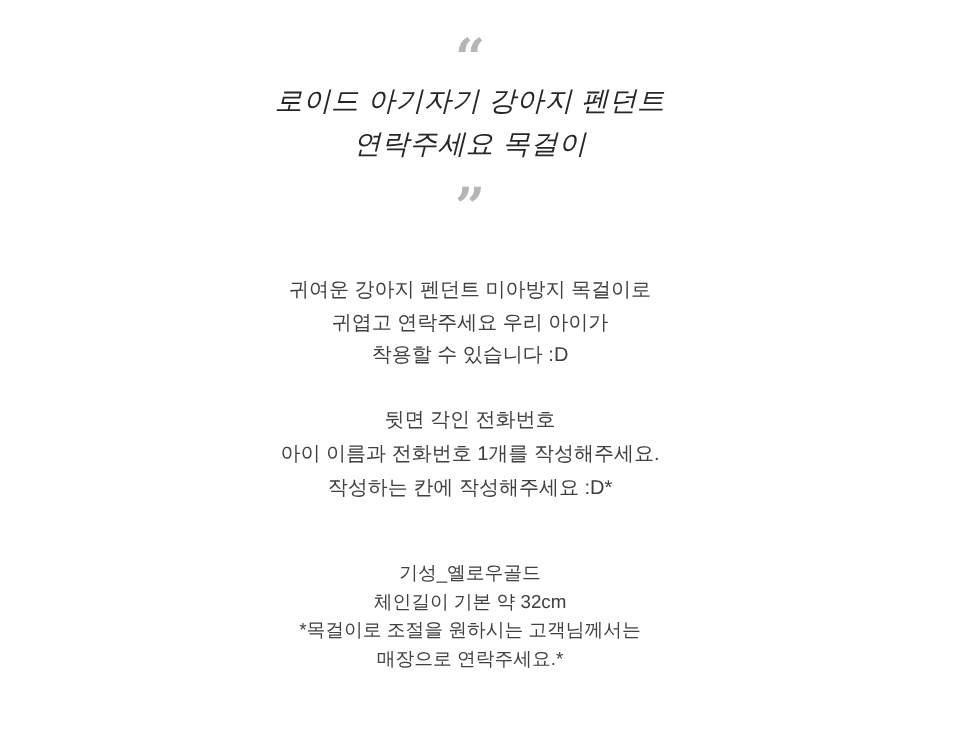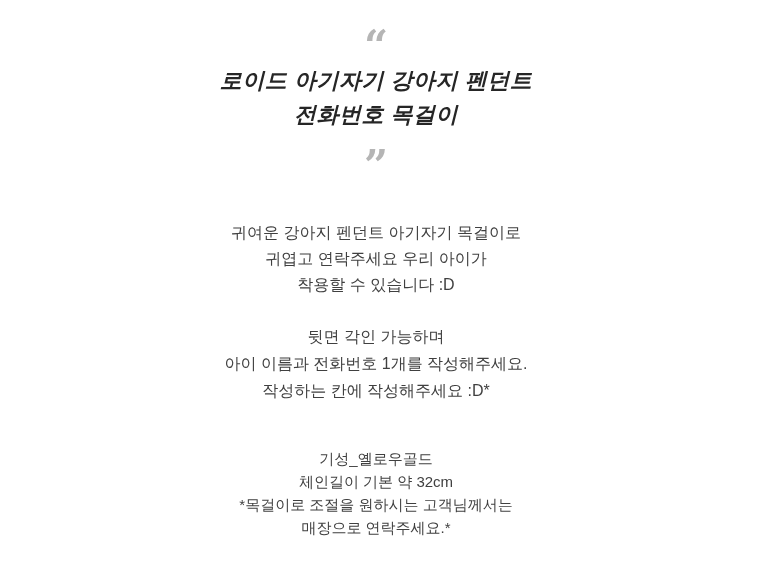--- a/index.html
+++ b/index.html
@@ -25,21 +25,21 @@
     line-height: 30px;
     height: 30px;
     color: #b5b5b5;
     user-select: none;
   }
   .quote-open { margin-top: 10px; }
   .quote-close { margin-top: 19px; }
   .title {
     margin: 2px 0 0 0;
     font-size: 22px;
-    font-weight: 700;
+    font-weight: 400;
     font-style: italic;
     line-height: 34px;
     color: #262626;
     letter-spacing: 0.5px;
   }
   .title .title-line {
     display: block;
   }
   .paragraph {
     margin: 0;
@@ -66,33 +66,33 @@
 </style>
 </head>
 <body>
 
 <div class="page">
 
   <div class="quote-mark quote-open">“</div>
 
   <h1 class="title">
     <span class="title-line">로이드 아기자기 강아지 펜던트</span>
-    <span class="title-line">전화번호 목걸이</span>
+    <span class="title-line">연락주세요 목걸이</span>
   </h1>
 
   <div class="quote-mark quote-close">”</div>
 
   <div class="paragraph p1">
-    <span class="line">귀여운 강아지 펜던트 아기자기 목걸이로</span>
+    <span class="line">귀여운 강아지 펜던트 미아방지 목걸이로</span>
     <span class="line">귀엽고 연락주세요 우리 아이가</span>
     <span class="line">착용할 수 있습니다 :D</span>
   </div>
 
   <div class="paragraph p2">
-    <span class="line">뒷면 각인 가능하며</span>
+    <span class="line">뒷면 각인 전화번호</span>
     <span class="line">아이 이름과 전화번호 1개를 작성해주세요.</span>
     <span class="line">작성하는 칸에 작성해주세요 :D*</span>
   </div>
 
   <div class="paragraph p3">
     <span class="line">기성_옐로우골드</span>
     <span class="line">체인길이 기본 약 32cm</span>
     <span class="line">*목걸이로 조절을 원하시는 고객님께서는</span>
     <span class="line">매장으로 연락주세요.*</span>
   </div>

